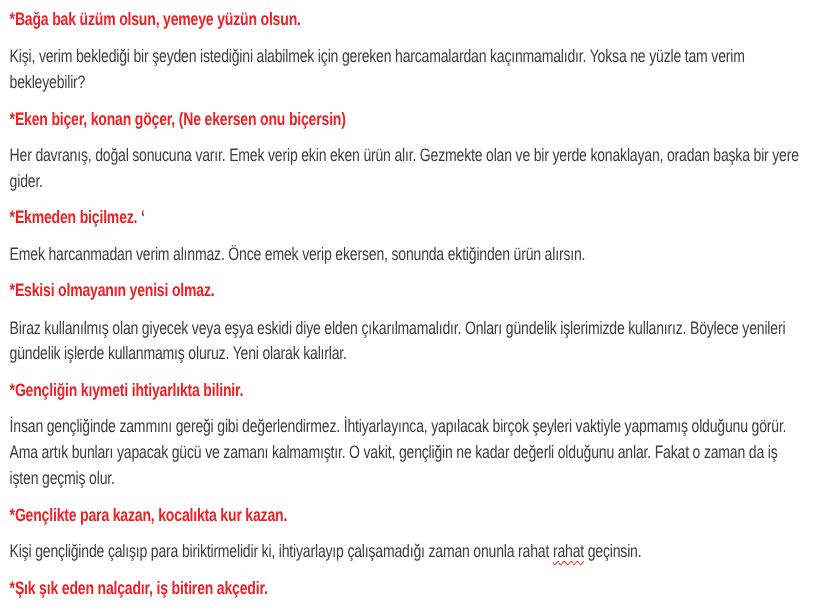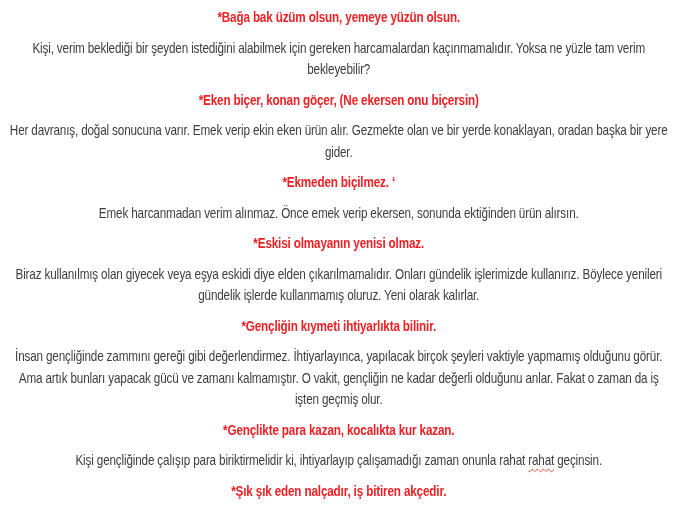--- a/index.html
+++ b/index.html
@@ -8,21 +8,20 @@
   }
   body {
     width: 678px;
     height: 509px;
     background: #ffffff;
     overflow: hidden;
     font-family: "Liberation Sans", sans-serif;
   }
   .page {
     padding: 6px 0 0 8px;
-    text-align: center;
   }
   
   .condensed {
     width: 848px;
     transform: scaleX(0.78);
     transform-origin: 0 0;
   }
   .proverb-heading {
     margin: 0 0 9px 0;
     font-size: 15px;

